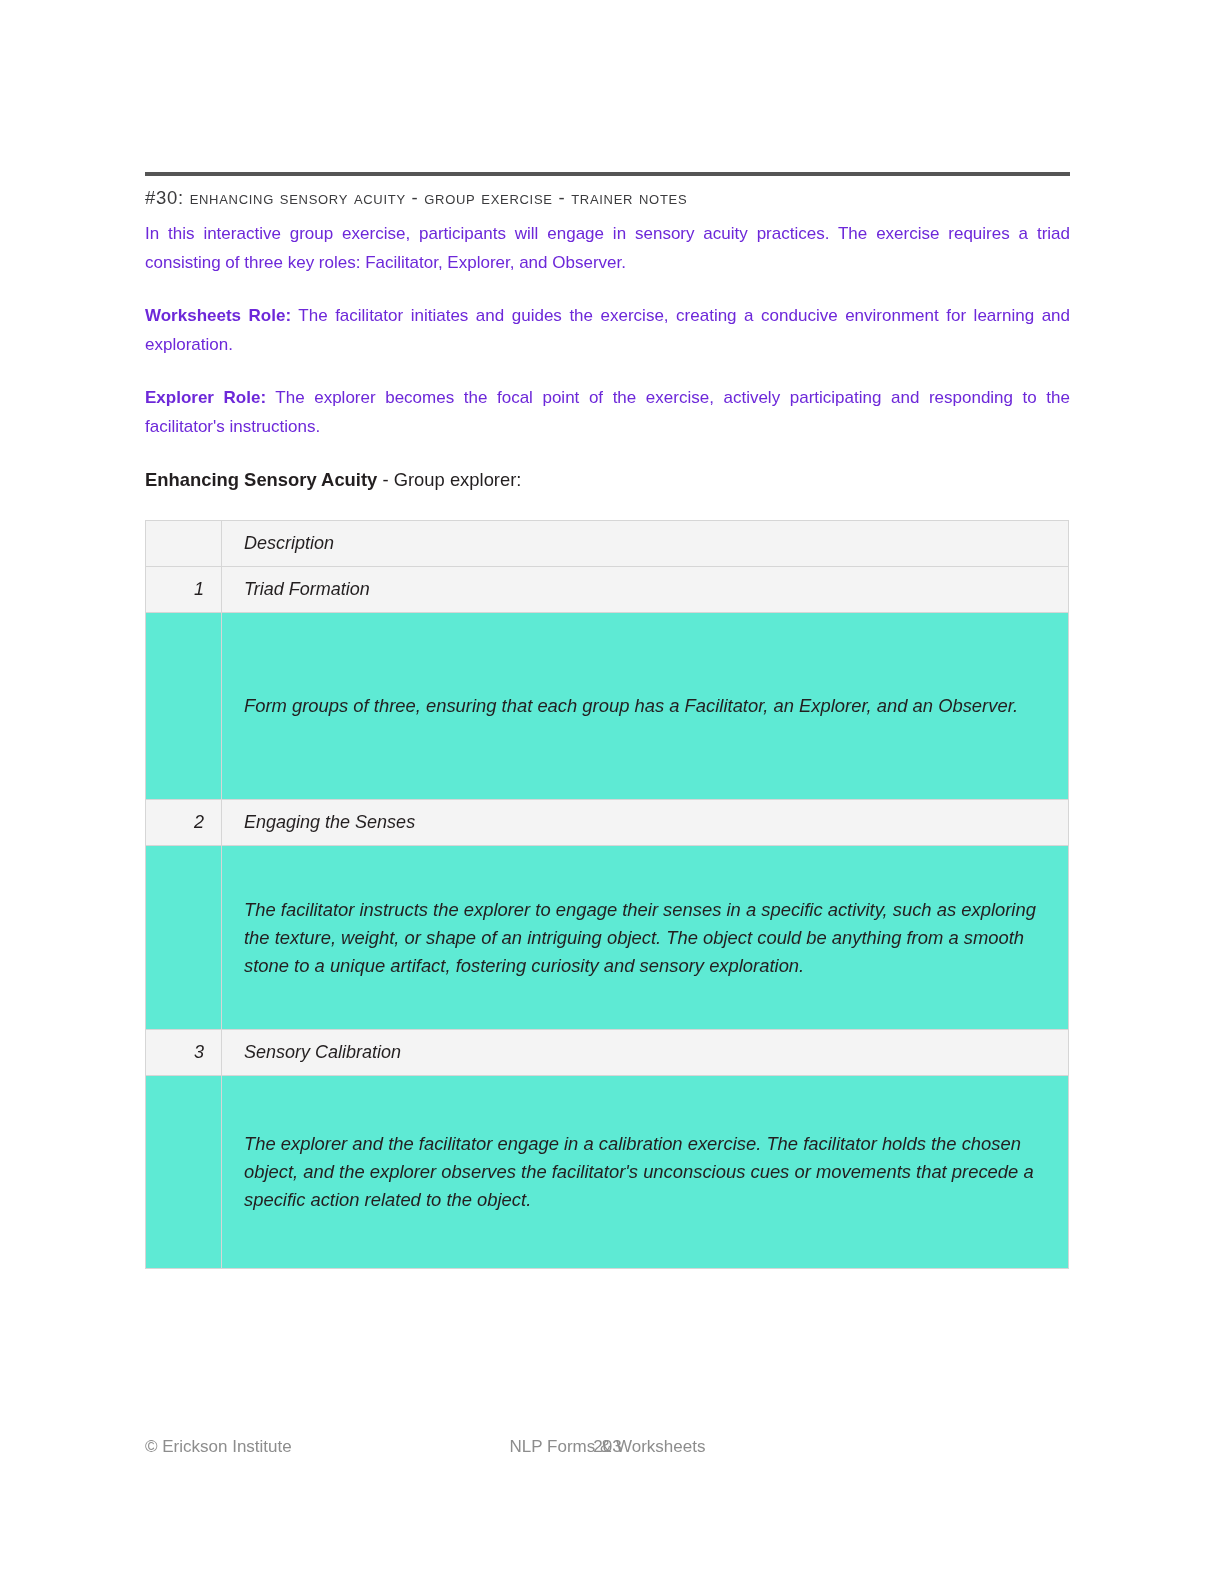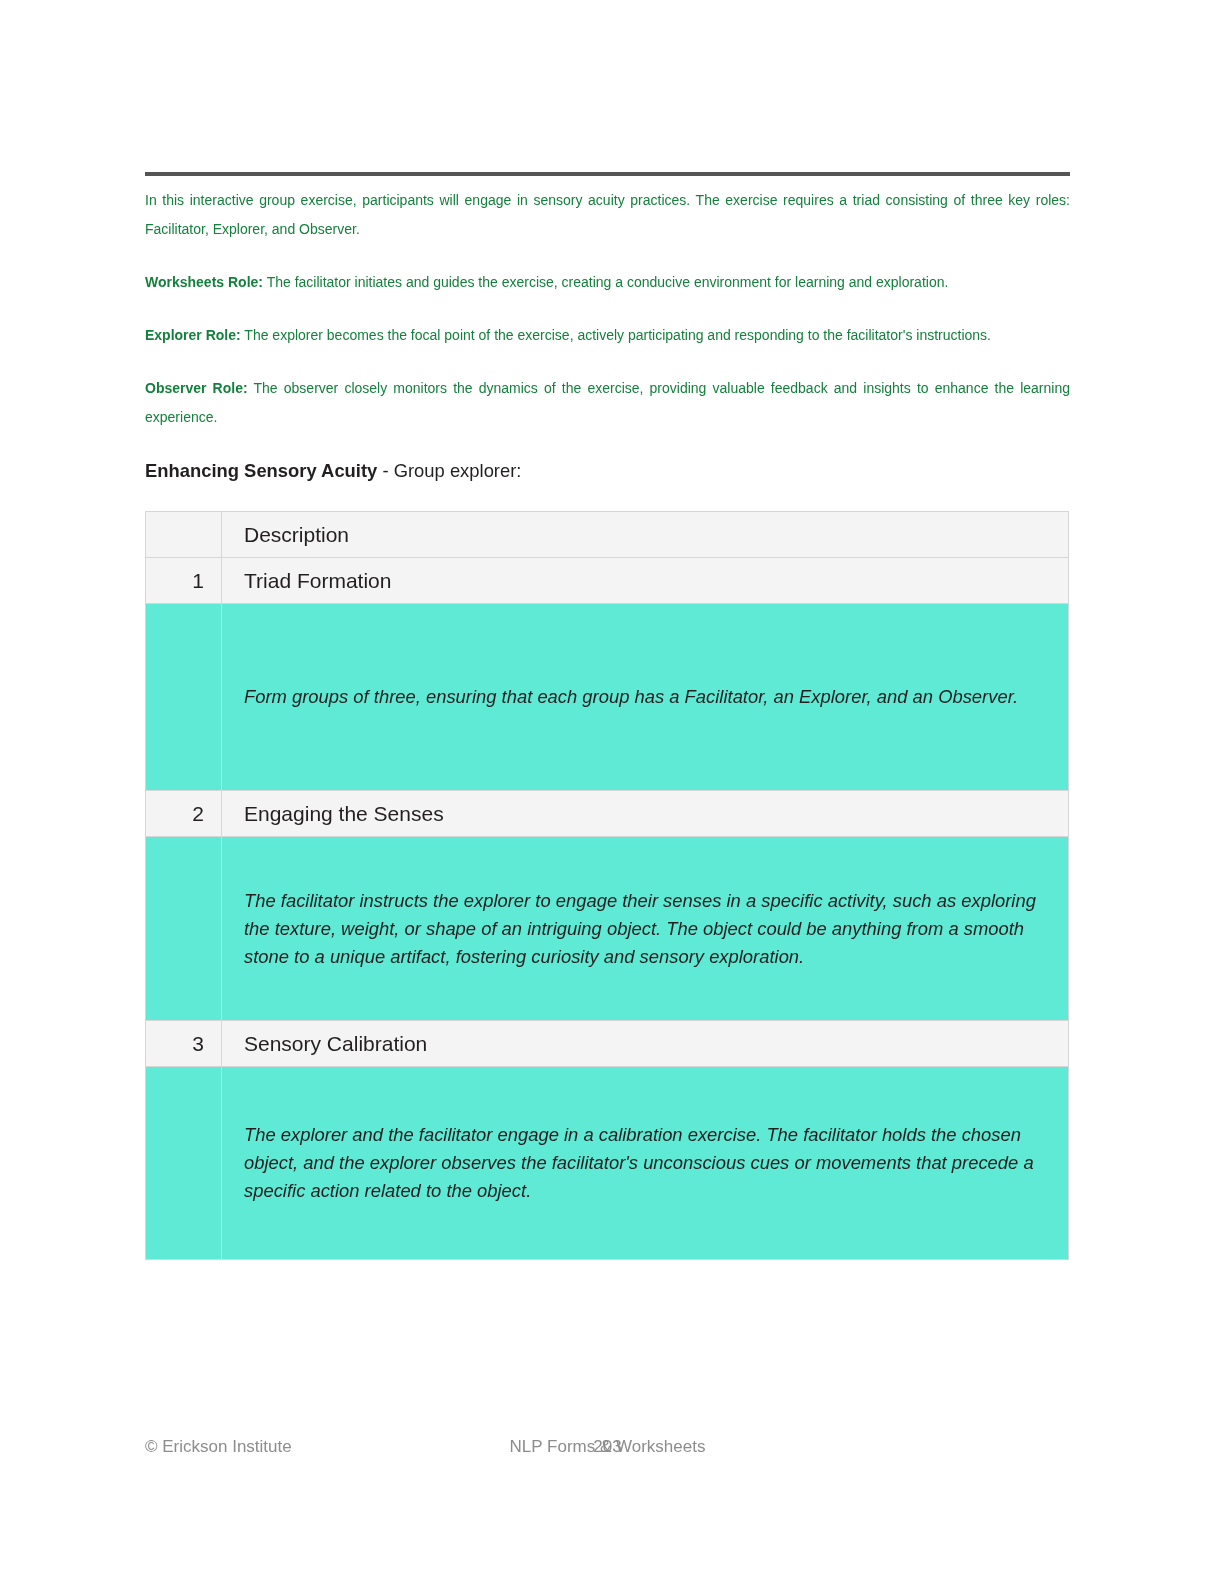--- a/index.html
+++ b/index.html
@@ -49,25 +49,25 @@
     margin: 11px 0 0 0;
     white-space: nowrap;
   }
   .section-title .numtag {
     font-variant: normal;
     text-transform: none;
   }
 
   
   p.body {
-    font-size: 14px;
+    font-size: 17px;
     line-height: 29px;
     text-align: justify;
     margin: 13px 0 0 0;
-    color: #15803d;
+    color: #6d28d9;
   }
   p.body.first { margin-top: 10px; }
   p.body.spaced { margin-top: 24px; }
   p.body b { font-weight: bold; }
 
   .lead-line {
     font-size: 18.4px;
     line-height: 29px;
     margin: 24px 0 0 0;
     color: #231f20;
@@ -99,21 +99,22 @@
     padding-right: 17px;
   }
   tr.head-row td.desc-cell,
   tr.title-row td.desc-cell {
     padding-left: 22px;
   }
   tr.head-row td { height: 45px; }
   tr.title-row td { height: 45px; }
 
   .t-italic {
-    font-size: 21px;
+    font-style: italic;
+    font-size: 18px;
     color: #231f20;
   }
 
   tr.body-row td {
     background: #5eead4;
   }
   tr.body-row td.desc-cell {
     padding: 0 22px 0 22px;
   }
   .cell-text {
@@ -142,28 +143,31 @@
 </style>
 </head>
 <body>
 
 <div class="page">
 
   <div class="content">
 
     <div class="top-rule"></div>
 
+    <div class="section-title">
+      <span class="numtag">#30:</span>
+      <span>Enhancing Sensory Acuity - Group exercise - Trainer Notes</span>
+    </div>
 
     <p class="body first">In this interactive group exercise, participants will engage in sensory acuity practices. The exercise requires a triad consisting of three key roles: Facilitator, Explorer, and Observer.</p>
 
     <p class="body spaced"><b>Worksheets Role:</b><span> The facilitator initiates and guides the exercise, creating a conducive environment for learning and exploration.</span></p>
 
     <p class="body spaced"><b>Explorer Role:</b><span> The explorer becomes the focal point of the exercise, actively participating and responding to the facilitator's instructions.</span></p>
 
-    <p class="body spaced"><b>Observer Role:</b><span> The observer closely monitors the dynamics of the exercise, providing valuable feedback and insights to enhance the learning experience.</span></p>
 
     <p class="lead-line"><b>Enhancing Sensory Acuity</b><span> - Group explorer:</span></p>
 
     <table class="ex-table">
       <colgroup>
         <col class="col-num">
         <col class="col-desc">
       </colgroup>
       <tbody>
         <tr class="head-row">

